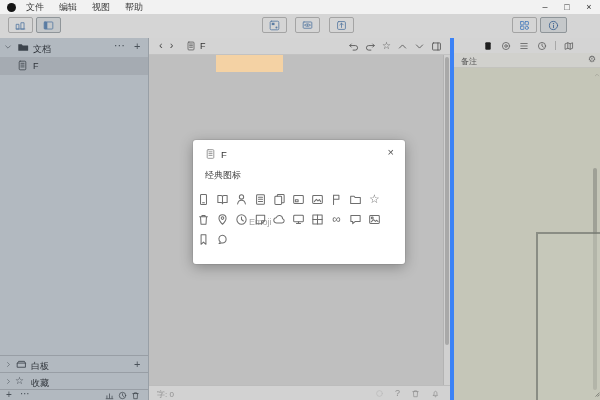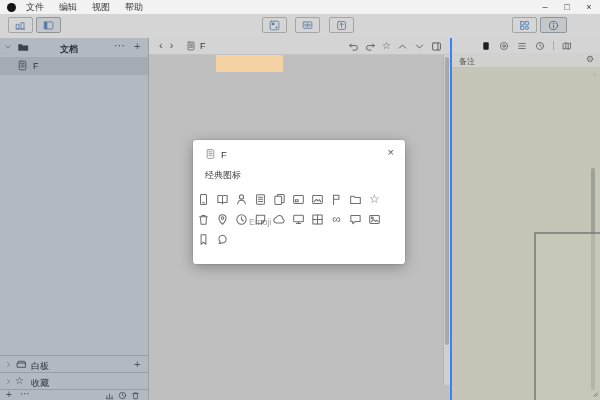--- a/index.html
+++ b/index.html
@@ -25,21 +25,21 @@
   .tb-btn .ic{width:11px;height:11px;}
   .tb-active{background:#c5c8ca;border-color:#8f9599;}
 
   
   .sidebar{position:absolute;left:0;top:38px;width:149px;height:362px;background:#b2b9c0;
            border-right:1px solid #989fa6;box-sizing:border-box;font-size:9px;color:#2e3339;}
   .sb-row{position:absolute;left:0;width:148px;}
   .sb-header{top:0;height:19px;}
   .sb-chev{position:absolute;left:4px;top:5px;width:8px;height:8px;color:#4a525a;}
   .sb-foldicon{position:absolute;left:17px;top:3px;width:12px;height:12px;color:#3d444c;}
-  .sb-label{position:absolute;left:33px;top:5px;font-weight:700;margin-left:27px;}
+  .sb-label{position:absolute;left:33px;top:5px;font-weight:400;}
   .sb-more{position:absolute;left:114px;top:1px;font-size:11px;color:#4a525a;}
   .sb-plus{position:absolute;left:134px;top:2px;font-size:11px;color:#4a525a;}
   .sb-item{top:19px;height:18px;background:rgba(0,0,0,0.07);}
   .sb-docicon{position:absolute;left:17px;top:3px;width:11px;height:11px;color:#454c54;}
   .sb-itemlabel{position:absolute;left:33px;top:4px;}
   .sb-section{height:17px;border-top:1px solid rgba(0,0,0,0.14);}
   .sb-wb{top:317px;} .sb-fav{top:334px;}
   .sb-chevr{position:absolute;left:5px;top:5px;width:7px;height:7px;color:#4a525a;}
   .sb-secicon{position:absolute;left:16px;top:3px;width:11px;height:11px;color:#3d444c;}
   .sb-staricon{position:absolute;left:15px;top:2px;font-size:10px;color:#3d444c;}
@@ -66,21 +66,21 @@
   .vthumb{position:absolute;left:1px;top:2px;width:4px;height:288px;background:#a9a9a9;border-radius:2px;}
   .statusbar{position:absolute;left:149px;top:385px;width:301px;height:15px;background:#d2d2d2;
              border-top:1px solid #bcbcbc;box-sizing:border-box;}
   .wc{position:absolute;left:8px;top:3px;font-size:8px;color:#8f8f8f;}
   .sb-right-icons{position:absolute;right:10px;top:2px;display:flex;align-items:center;gap:11px;color:#8f8f8f;}
   .sb-right-icons .ic{width:9px;height:9px;}
   .faint{color:#b9b9b9;}
   .helpq{font-size:9px;line-height:10px;}
 
   
-  .rp{position:absolute;left:450px;top:38px;width:150px;height:362px;border-left:2px solid #3b82f6;box-sizing:border-box;}
+  .rp{position:absolute;left:450px;top:38px;width:150px;height:362px;border-left:4px solid #3b82f6;box-sizing:border-box;}
   .rp-tabbar{position:absolute;left:0;top:0;width:149px;height:15px;background:#d4d4d4;
              display:flex;align-items:center;justify-content:center;gap:8px;color:#5a5a5a;}
   .rp-tabbar .ic{width:10px;height:10px;}
   .rp-tab-active{color:#1e1e1e;}
   .rp-divider{width:1px;height:9px;background:#a8a8a8;}
   .rp-header{position:absolute;left:0;top:15px;width:149px;height:15px;background:#d1d1cd;
              border-bottom:1px solid #c3c3be;box-sizing:border-box;}
   .rp-title{position:absolute;left:7px;top:3px;font-size:8px;color:#555;}
   .rp-gear{position:absolute;right:7px;top:1px;font-size:9px;color:#6b6b6b;}
   .rp-body{position:absolute;left:0;top:30px;width:149px;height:332px;background:#c5c6b8;overflow:hidden;}
@@ -305,20 +305,42 @@
     </span>
   </div>
 
   <div class="canvas">
     <div class="peach"></div>
   </div>
   <div class="vscroll">
     <div class="vthumb"></div>
   </div>
 
+  <div class="statusbar">
+    <span class="wc">字: 0</span>
+    <span class="sb-right-icons">
+      <span class="ic faint" data-icon="circle">
+          <svg viewBox="0 0 14 14" fill="none" stroke="currentColor" stroke-width="1.1" stroke-linecap="round" stroke-linejoin="round">
+            <circle cx="7" cy="7" r="4.5"></circle>
+          </svg>
+        </span>
+      <span class="helpq" data-icon="help">?</span>
+      <span class="ic" data-icon="trash">
+          <svg viewBox="0 0 14 14" fill="none" stroke="currentColor" stroke-width="1.1" stroke-linecap="round" stroke-linejoin="round">
+            <path d="M2.8 4h8.4M5.3 4V2.8h3.4V4M3.8 4.3 4.3 12h5.4l.5-7.7"></path>
+          </svg>
+        </span>
+      <span class="ic" data-icon="bell">
+          <svg viewBox="0 0 14 14" fill="none" stroke="currentColor" stroke-width="1.1" stroke-linecap="round" stroke-linejoin="round">
+            <path d="M3.8 10h6.4c-.9-.9-1-2.2-1-3.4 0-1.8-.9-3.1-2.2-3.1S4.8 4.8 4.8 6.6c0 1.2-.1 2.5-1 3.4z"></path>
+            <path d="M6 11.5a1.1 1.1 0 0 0 2 0"></path>
+          </svg>
+        </span>
+    </span>
+  </div>
 
   <div class="rp">
     <div class="rp-tabbar">
       <span class="ic rp-tab-active" data-icon="note-filled">
           <svg viewBox="0 0 14 14" fill="none" stroke="currentColor" stroke-width="1.1" stroke-linecap="round" stroke-linejoin="round">
             <rect x="3.2" y="1.8" width="7.6" height="10.4" rx="1.5" fill="currentColor" stroke="none"></rect>
           </svg>
         </span>
       <span class="ic" data-icon="camera">
           <svg viewBox="0 0 14 14" fill="none" stroke="currentColor" stroke-width="1.1" stroke-linecap="round" stroke-linejoin="round">

